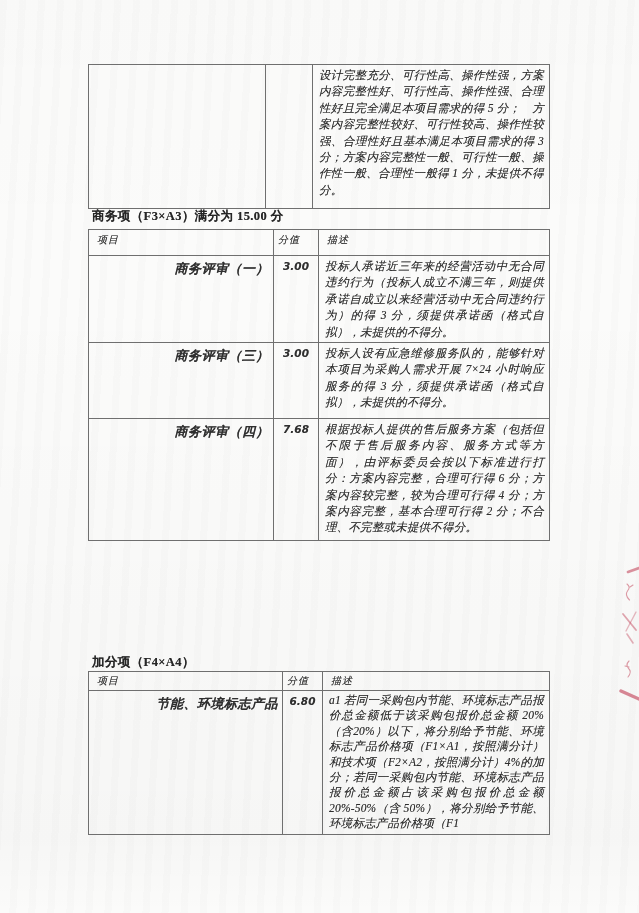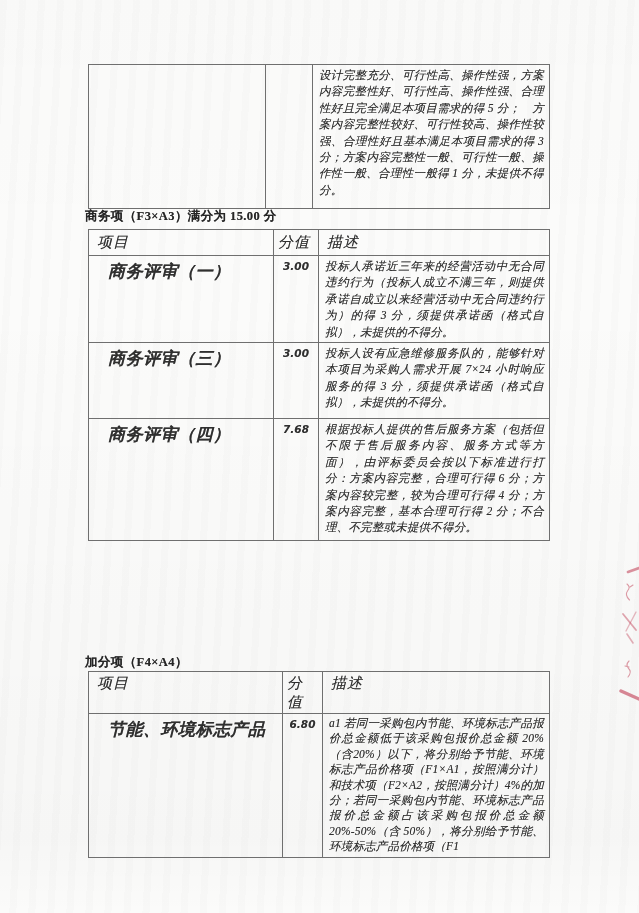--- a/index.html
+++ b/index.html
@@ -16,32 +16,32 @@
       linear-gradient(180deg, rgba(0,0,0,0.008) 0%, rgba(0,0,0,0.0) 30%, rgba(0,0,0,0.018) 92%, rgba(0,0,0,0) 100%);
   }
   table{border-collapse:collapse;table-layout:fixed;position:absolute;left:88px;width:461px;background:transparent;font-style:italic;}
   td,th{border:1px solid #6f6f6f;vertical-align:top;font-weight:normal;text-align:left;overflow:hidden;}
   .desc{
     font-size:11.5px;line-height:16.4px;text-align:justify;padding:2px 5px 2px 6px;
     text-shadow:0 0 .6px rgba(50,50,50,.55);
     letter-spacing:.2px;
   }
   .item-cell{
-    font-size:17px;font-weight:bold;padding:4px 4px 2px 19px;
-    text-shadow:0 0 .5px rgba(50,50,50,.5);letter-spacing:.5px;
+    font-size:13px;font-weight:bold;padding:4px 4px 2px 25px;
+    text-shadow:0 0 .5px rgba(50,50,50,.5);letter-spacing:.5px;text-align:right;
   }
   .score-cell{
     font-family:"DejaVu Sans","Liberation Sans",sans-serif;
     font-size:10.5px;font-weight:600;text-align:center;padding:4px 2px 2px 2px;
     text-shadow:0 0 .4px rgba(50,50,50,.4);
   }
-  .hdr{font-size:15px;padding:3px 4px 2px 8px;text-shadow:0 0 .5px rgba(50,50,50,.5);letter-spacing:1px;}
+  .hdr{font-size:10px;padding:3px 4px 2px 8px;text-shadow:0 0 .5px rgba(50,50,50,.5);letter-spacing:1px;}
   .hdr-score{padding-left:4px;text-align:left;letter-spacing:1px;}
   .sec-title{
-    position:absolute;left:85px;font-size:12.5px;font-weight:bold;
+    position:absolute;left:92px;font-size:12.5px;font-weight:bold;
     text-shadow:0 0 .6px rgba(40,40,40,.6);letter-spacing:.4px;color:#262626;
   }
   #tblTop{top:64px;}
   #tblTop td{height:137px;}
   #title1{top:208px;}
   #tblB{top:229px;}
   #tblB .hrow td{height:20px;}
   #rB1 td{height:76px;}
   #rB2 td{height:130px;}
   #rB3 td{height:69px;}

